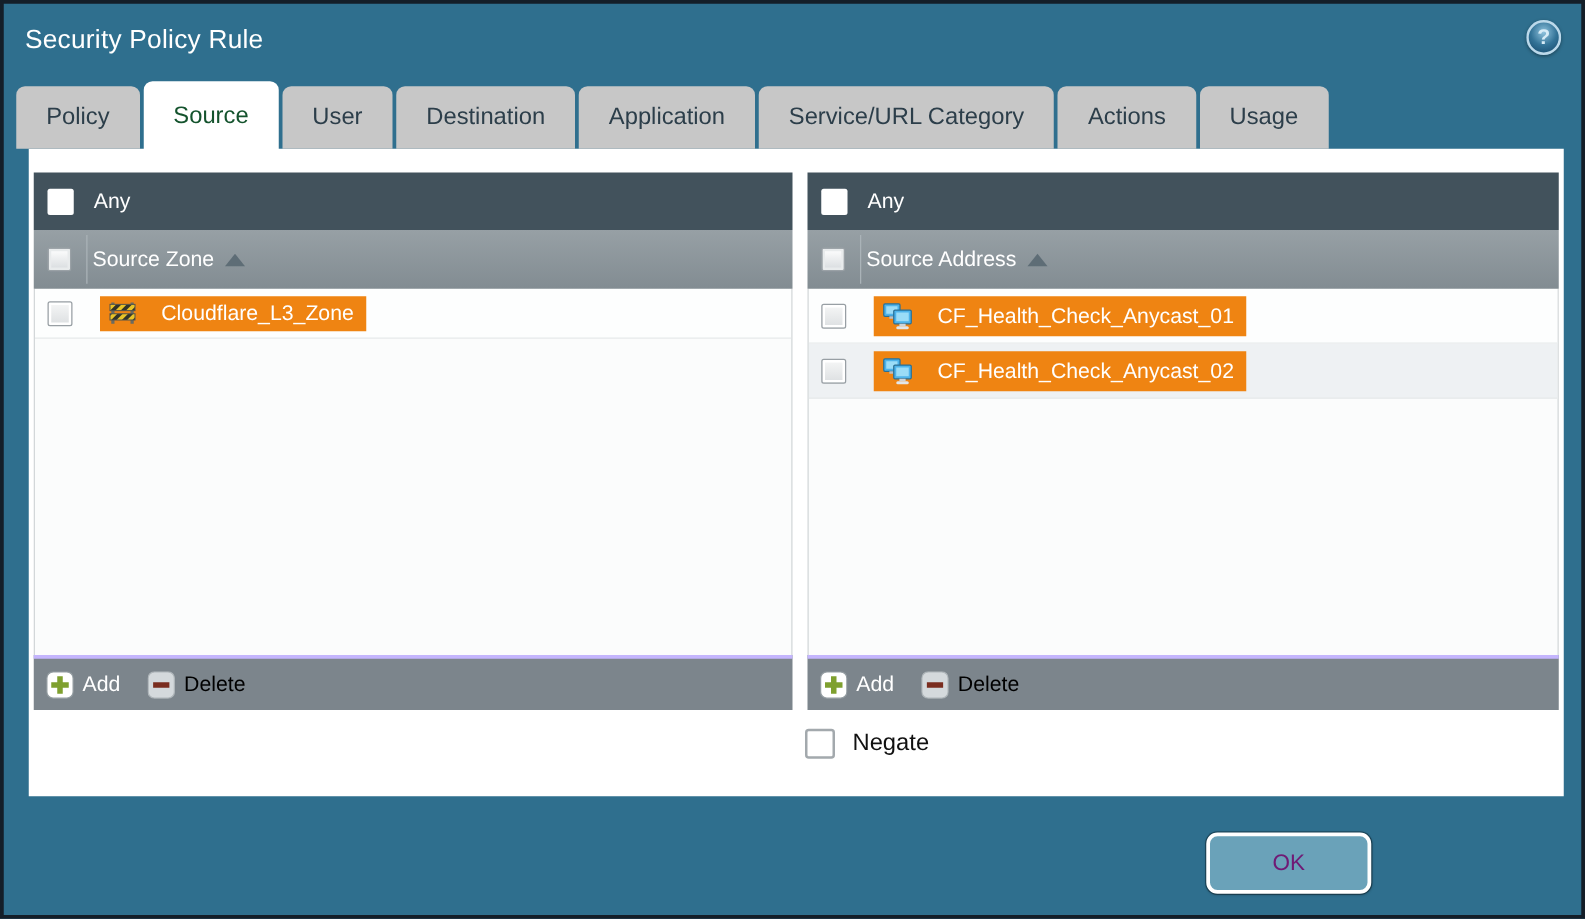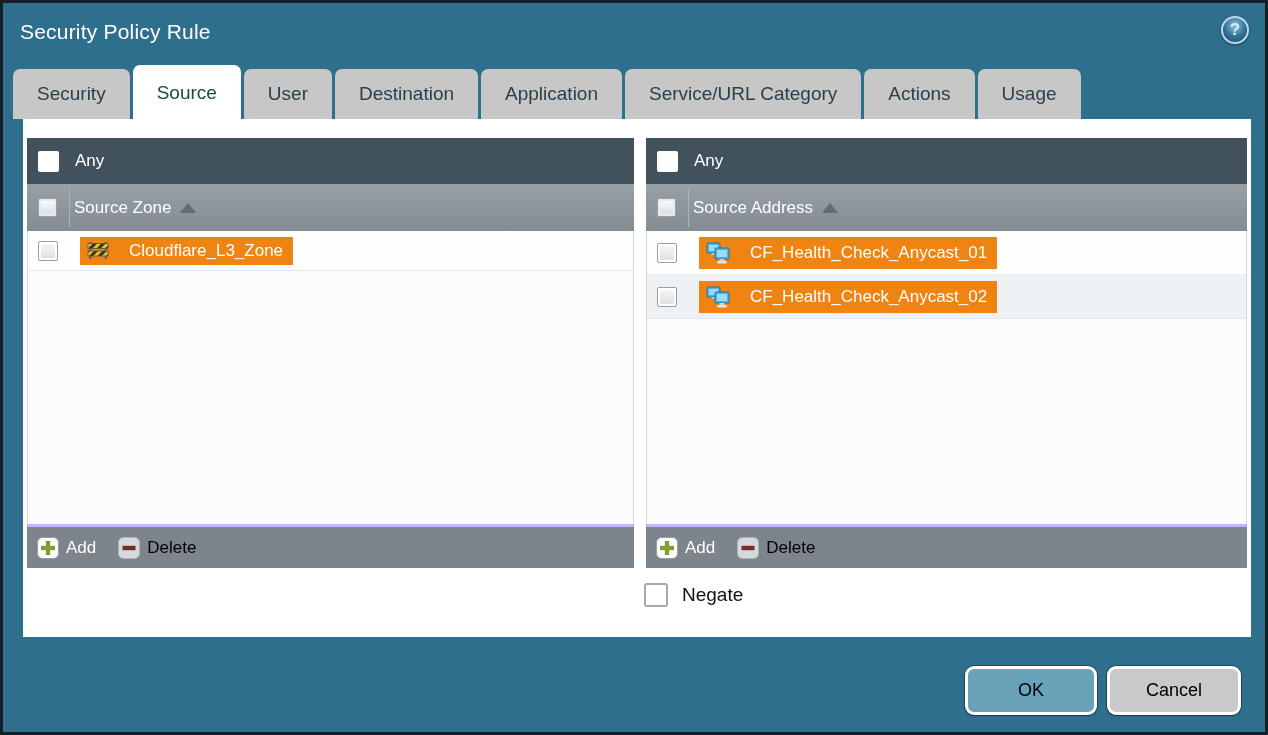--- a/index.html
+++ b/index.html
@@ -81,37 +81,37 @@
   .fbtn span{color:#ffffff;font-size:17px;}
   .fbtn.disabled span{color:#000000;}
   
   .negate-row{position:absolute;left:621px;top:464px;display:flex;align-items:center;}
   .cb.negate{width:24px;height:24px;background:#ffffff;border:2px solid #a3a9ad;border-radius:3px;}
   .negate-label{color:#111111;font-size:19px;margin-left:14px;}
   
   .btn{
     position:absolute;top:663px;height:49px;border-radius:9px;
     border:3px solid #ffffff;box-shadow:0 0 0 1px rgba(10,30,40,.45), 0 1px 2px rgba(0,0,0,.3);
-    color:#000000;font-size:18px;text-align:center;line-height:43px;cursor:pointer;
+    color:#701a75;font-size:18px;text-align:center;line-height:43px;cursor:pointer;
   }
   .btn.ok{left:962px;width:132px;background:#6aa2b9;}
   .btn.cancel{left:1104px;width:134px;background:#c9c9c9;}
 </style>
 </head>
 <body>
 
 <div class="screen">
 
   <div class="titlebar">
     <div class="title">Security Policy Rule</div>
     <div class="help">?</div>
   </div>
 
   <div class="tabs">
-    <div class="tab">Security</div>
+    <div class="tab">Policy</div>
     <div class="tab active">Source</div>
     <div class="tab">User</div>
     <div class="tab">Destination</div>
     <div class="tab">Application</div>
     <div class="tab">Service/URL Category</div>
     <div class="tab">Actions</div>
     <div class="tab">Usage</div>
   </div>
 
   <div class="content">
@@ -235,15 +235,14 @@
     </div>
 
     <div class="negate-row">
       <div class="cb negate"></div>
       <div class="negate-label">Negate</div>
     </div>
 
   </div>
 
   <div class="btn ok">OK</div>
-  <div class="btn cancel">Cancel</div>
 
 </div>
 
 </body></html>

